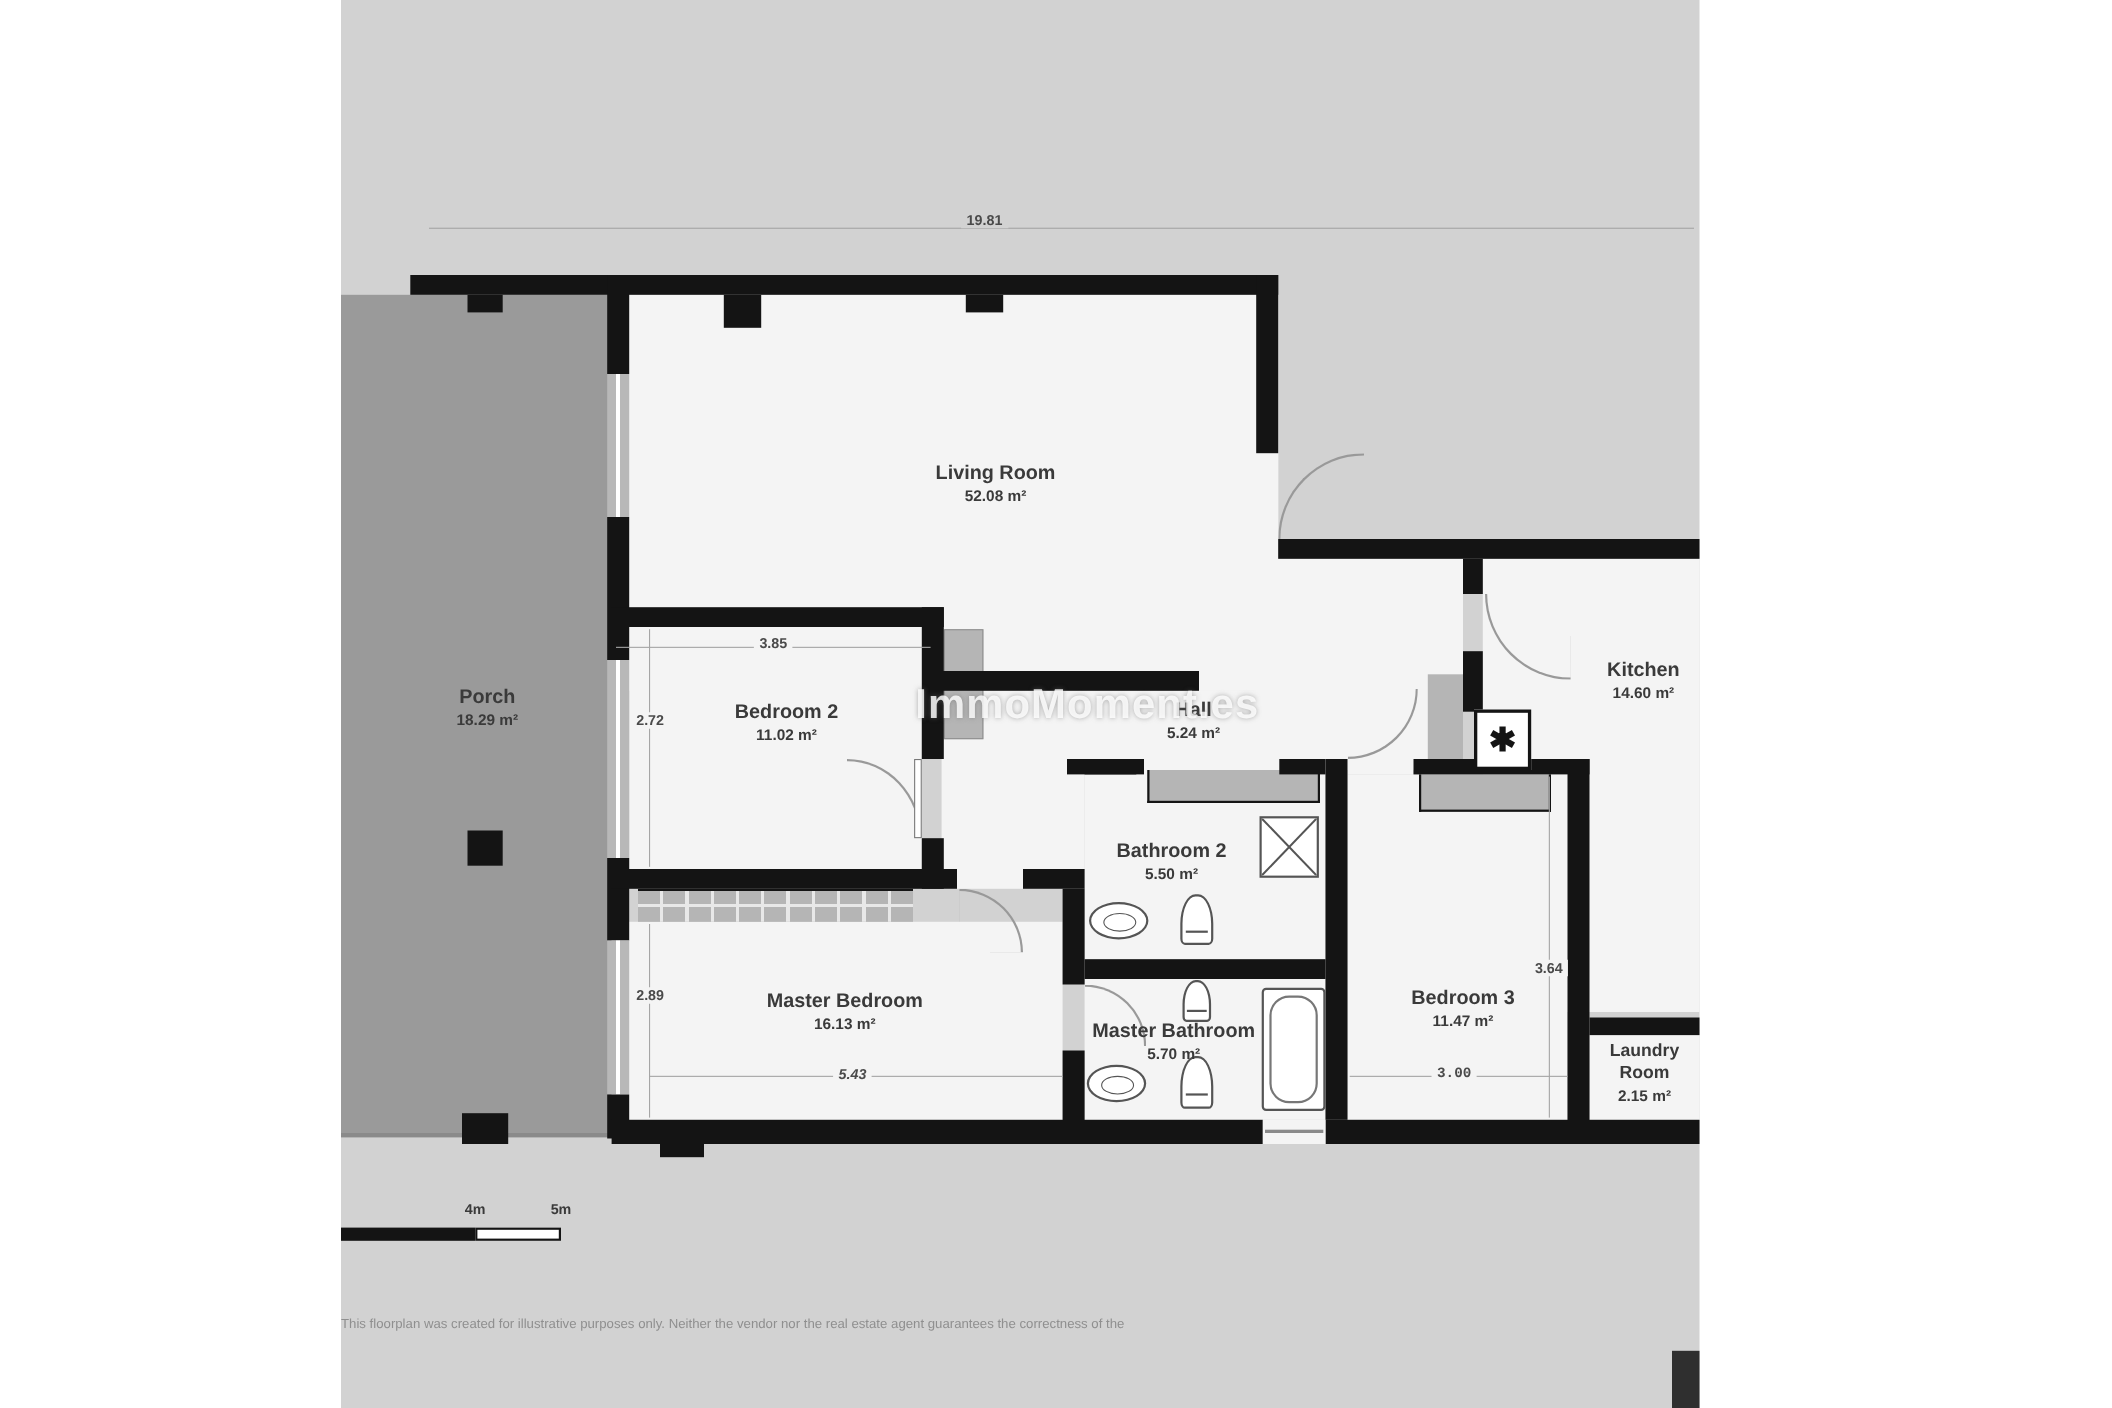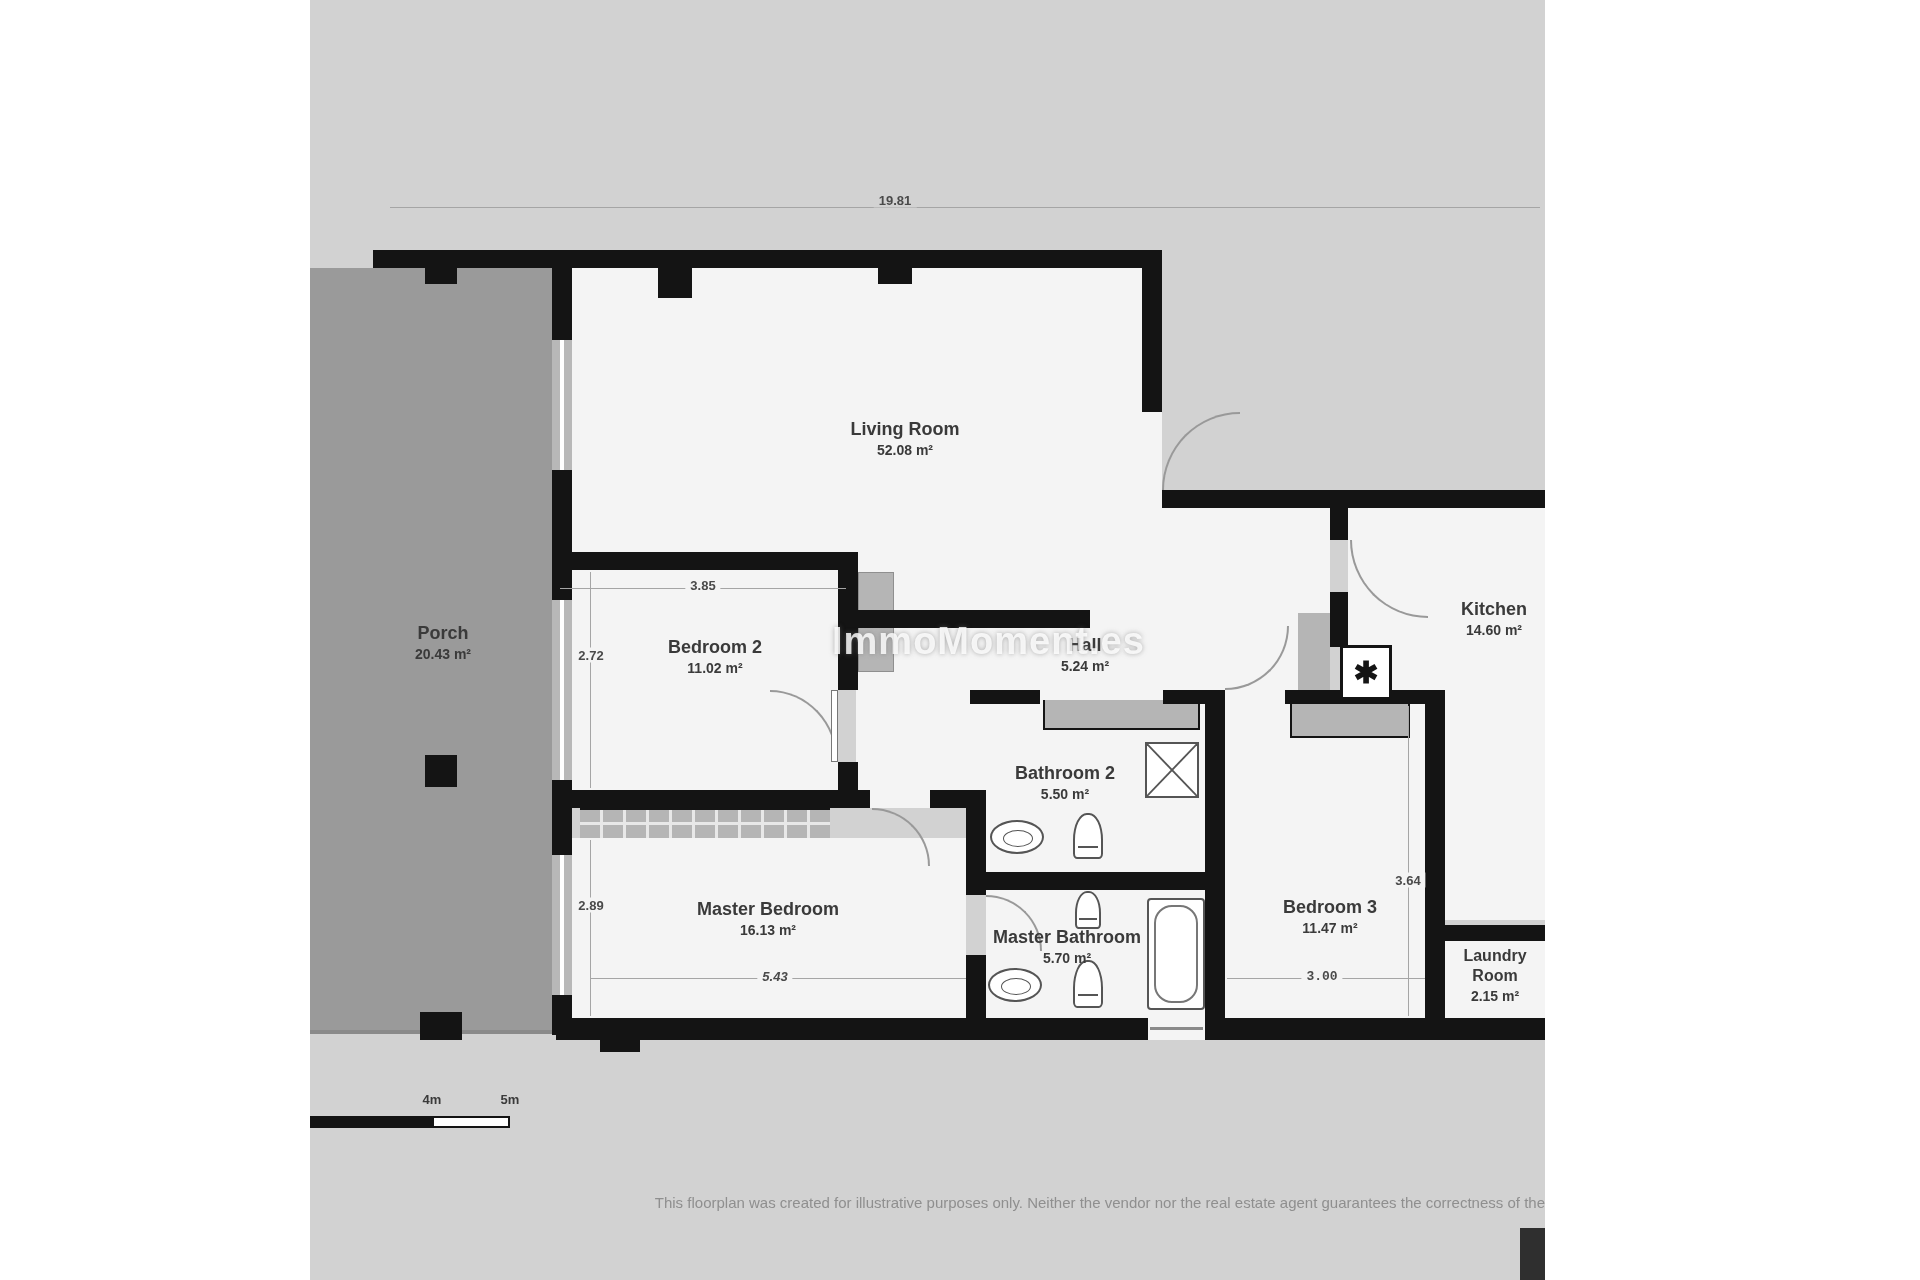--- a/index.html
+++ b/index.html
@@ -36,21 +36,21 @@
   .toilet { border-radius:46% 46% 14% 14% / 58% 58% 12% 12%; }
   .toilet::after { content:""; position:absolute; left:10%; right:10%; bottom:22%; border-top:2px solid #555; }
   .tub { border-radius:4px; }
   .tub::after { content:""; position:absolute; left:5px; top:5px; right:5px; bottom:5px; border:2px solid #777; border-radius:18px; }
   .shower svg { position:absolute; left:0; top:0; width:100%; height:100%; }
   .boiler { position:absolute; background:#fff; border:3px solid #141414; display:flex; align-items:center; justify-content:center; font-size:30px; font-weight:700; color:#141414; }
   .watermark { position:absolute; font-size:38px; font-weight:700; letter-spacing:1px; color:rgba(255,255,255,0.82); text-shadow:0 0 5px rgba(110,110,110,0.55); white-space:nowrap; z-index:6; }
   .scale-black { position:absolute; background:#141414; }
   .scale-white { position:absolute; background:#fff; border:2px solid #141414; }
   .scale-label { position:absolute; transform:translateX(-50%); font-size:13px; font-weight:700; color:#3a3a3a; }
-  .footer { position:absolute; left:0; top:1190px; width:1235px; text-align:right; color:#8f8f8f; font-size:15px; line-height:26px; }
+  .footer { position:absolute; left:0; top:1190px; width:1235px; text-align:left; color:#8f8f8f; font-size:12px; line-height:26px; }
   .thin-line { position:absolute; background:#8a8a8a; }
   .dark-block { position:absolute; background:#2f2f2f; }
 </style>
 </head>
 <body>
 
 <div class="canvas">
   <div class="plan">
 
     <div class="porch-fill" style="left:0;top:268px;width:246px;height:762px;"></div>
@@ -163,21 +163,21 @@
 
     <div class="dim-line" style="left:917px;top:978px;width:198px;height:1px;"></div>
     <div class="dim-label" style="left:1012px;top:976px;font-family:Liberation Mono, monospace;">3.00</div>
 
     <div class="room-label" style="left:595px;top:418px;">
       <div class="room-name">Living Room</div>
       <div class="room-area">52.08 m²</div>
     </div>
     <div class="room-label" style="left:133px;top:622px;">
       <div class="room-name">Porch</div>
-      <div class="room-area">20.43 m²</div>
+      <div class="room-area">18.29 m²</div>
     </div>
     <div class="room-label" style="left:405px;top:636px;">
       <div class="room-name">Bedroom 2</div>
       <div class="room-area">11.02 m²</div>
     </div>
     <div class="room-label" style="left:775px;top:634px;">
       <div class="room-name">Hall</div>
       <div class="room-area">5.24 m²</div>
     </div>
     <div class="room-label" style="left:1184px;top:598px;">

